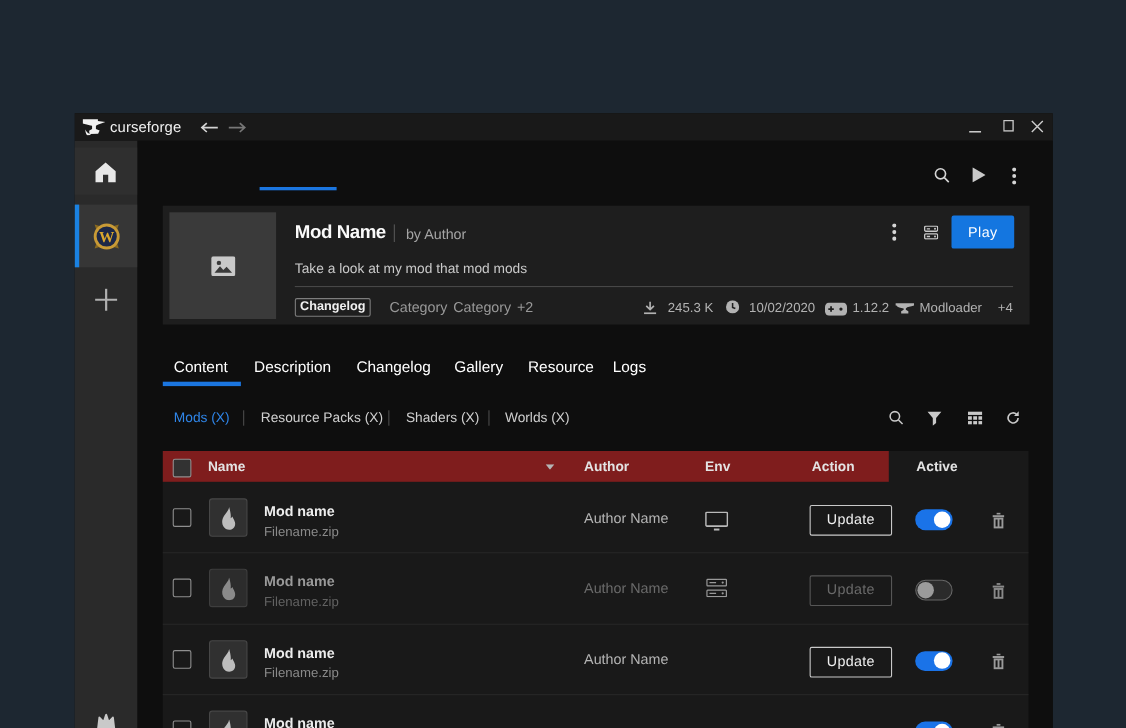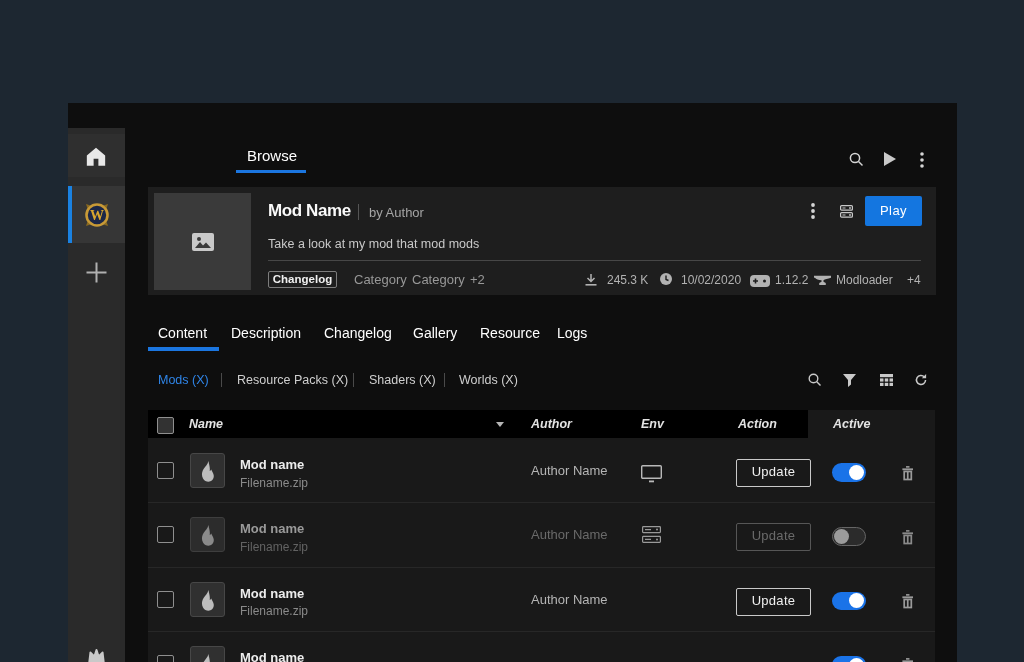--- a/index.html
+++ b/index.html
@@ -32,38 +32,60 @@
   .cat{position:absolute;top:85px;font-size:13px;color:#989898;}
   .stat{position:absolute;top:86px;font-size:12px;color:#b2b2b2;}
   #playbtn{position:absolute;left:717px;top:9px;width:57px;height:30px;background:#1476e0;border-radius:2px;text-align:center;line-height:30px;font-size:13px;font-weight:500;color:#fff;letter-spacing:.4px;}
   
   .tab{position:absolute;top:191px;height:28px;line-height:28px;font-size:14px;color:#ffffff;}
   #tabunderline{position:absolute;left:23px;top:219px;width:71px;height:3.5px;background:#1b76e0;}
   .subtab{position:absolute;top:367px;height:16px;line-height:16px;font-size:12.5px;color:#cfcfcf;}
   .subsep{position:absolute;top:268px;width:1px;height:14px;background:#4a4a4a;}
   
   #table{position:absolute;left:23px;top:282px;width:787px;height:280px;background:#191919;}
-  #thead{position:absolute;left:0;top:0;width:660px;height:28px;background:#000000;font-style:italic;}
+  #thead{position:absolute;left:0;top:0;width:660px;height:28px;background:#7f1d1d;}
   .th{position:absolute;top:0;height:28px;line-height:28px;font-size:12.5px;font-weight:700;color:#e3e3e3;}
   .row{position:absolute;left:0;width:787px;height:64px;}
   .rowsep{position:absolute;left:0;width:787px;height:1px;background:#272727;}
   .cbx{position:absolute;left:9px;width:15px;height:15px;border:1px solid #8f8f8f;border-radius:2px;}
   .tile{position:absolute;left:42px;width:35px;height:35px;background:#303030;border-radius:3px;border:1px solid #474747;box-sizing:border-box;}
   .mname{position:absolute;left:92px;font-size:13px;font-weight:700;color:#ededed;}
   .fname{position:absolute;left:92px;font-size:12px;color:#8a8a8a;}
   .aname{position:absolute;left:383px;font-size:13px;color:#b5b5b5;}
   .updbtn{position:absolute;left:588px;width:73px;height:26px;border:1px solid #c9c9c9;border-radius:2px;text-align:center;font-size:13px;color:#f0f0f0;letter-spacing:.3px;}
   .tgl{position:absolute;left:683.5px;width:34px;height:18.5px;border-radius:9.5px;}
   .tglknob{position:absolute;top:1.75px;width:15px;height:15px;border-radius:50%;}
   .dim{color:#9a9a9a;}
 </style>
 </head>
 <body>
 <div id="window">
 
+  <div id="titlebar">
+    <svg id="cflogo" style="position:absolute;left:7px;top:4.5px;" width="21" height="15.5" viewBox="0 0 21 15.5">
+      <path fill="#f2f2f2" d="M0.2,0.5 L14,0.5 L14,2 L20.8,2.8 L14.3,5.2 L12.2,6.3 L12.2,9.2 L15.6,10.6 L14.2,13.7 L6.4,13.8 L6,10.9 L8.7,9.2 L8.7,6.3 C5.5,5.6 2,4.8 0.2,4.2 Z"></path>
+      <path fill="#f2f2f2" d="M2.6,9.8 C3.6,12.2 5.4,13.8 7.8,14.4 L4.6,15.5 C3.2,14 2.5,12 2.6,9.8 Z"></path>
+    </svg>
+    <div id="cftext">curseforge</div>
+    <svg class="abs" style="left:114px;top:8px;" width="17" height="10" viewBox="0 0 17 10">
+      <path fill="none" stroke="#d2d2d2" stroke-width="1.5" d="M16,5 L1.5,5 M6,1 L1.5,5 L6,9"></path>
+    </svg>
+    <svg class="abs" style="left:139px;top:8px;" width="17" height="10" viewBox="0 0 17 10">
+      <path fill="none" stroke="#777" stroke-width="1.5" d="M1,5 L15.5,5 M11,1 L15.5,5 L11,9"></path>
+    </svg>
+    <svg class="abs" style="left:813px;top:15.5px;" width="11" height="2">
+        <rect width="11" height="1.5" fill="#c9c9c9"></rect>
+      </svg>
+    <svg class="abs" style="left:844px;top:6px;" width="10" height="11">
+        <rect x="0.6" y="0.6" width="8.4" height="9.4" fill="none" stroke="#c9c9c9" stroke-width="1.2"></rect>
+      </svg>
+    <svg class="abs" style="left:869px;top:6px;" width="12" height="12" viewBox="0 0 12 12">
+      <path stroke="#c9c9c9" stroke-width="1.3" d="M1,1 L11,11 M11,1 L1,11"></path>
+    </svg>
+  </div>
 
   <div id="sidebar">
     <div id="homecell"></div>
     <div id="wowbar"></div>
     <div id="wowcell"></div>
     <svg class="abs" style="left:17px;top:17px;" width="22" height="23" viewBox="0 0 24 24">
       <path fill="#e8e8e8" d="M12,2.5 L22,11 L22,22 L14.6,22 L14.6,14.5 L9.4,14.5 L9.4,22 L2,22 L2,11 Z"></path>
     </svg>
     <svg class="abs" style="left:15.5px;top:73.5px;" width="26" height="26" viewBox="0 0 26 26">
       <path fill="#8a6a20" d="M2,2 L8,4 L4,8 Z M24,2 L18,4 L22,8 Z M2,24 L8,22 L4,18 Z M24,24 L18,22 L22,18 Z"></path>
@@ -73,21 +95,20 @@
     </svg>
     <svg class="abs" style="left:17.5px;top:133.5px;" width="21" height="21" viewBox="0 0 21 21">
       <path stroke="#b0b0b0" stroke-width="2" d="M10.5,0.5 L10.5,20.5 M0.5,10.5 L20.5,10.5"></path>
     </svg>
     <svg class="abs" style="left:18px;top:520px;" width="21" height="16" viewBox="0 0 23 17">
       <path fill="#c9c9c9" stroke="#c9c9c9" stroke-width="2" stroke-linejoin="round" d="M3.5,15.5 L19.5,15.5 L18.2,4.5 L13.9,9 L11.5,1.8 L9.1,9 L4.8,4.5 Z"></path>
     </svg>
   </div>
 
   <div id="main">
-    <div class="navtab" style="left:122px;color:#ffffff;">Browse</div>
     <div id="navunderline"></div>
     <svg class="abs" style="left:724px;top:23.5px;" width="15" height="15" viewBox="0 0 15 15">
       <circle cx="6" cy="6" r="4.6" fill="none" stroke="#d5d5d5" stroke-width="1.5"></circle>
       <path stroke="#d5d5d5" stroke-width="1.5" d="M9.5,9.5 L13.5,13.5"></path>
     </svg>
     <svg class="abs" style="left:759px;top:24px;" width="12" height="14" viewBox="0 0 12 14">
       <path fill="#c9c9c9" d="M0,0 L12,7 L0,14 Z"></path>
     </svg>
     <svg class="abs" style="left:794.5px;top:23.5px;" width="4" height="16" viewBox="0 0 4 16">
       <circle cx="2" cy="2" r="1.8" fill="#d5d5d5"></circle>

